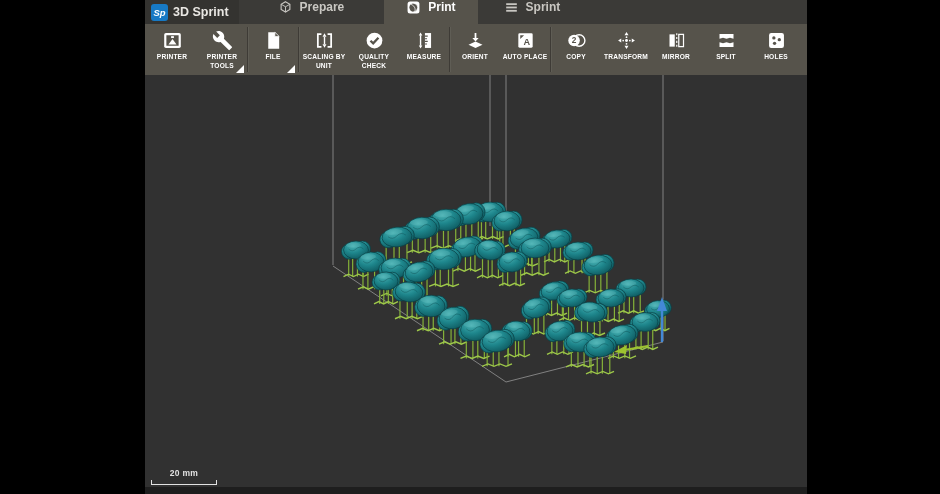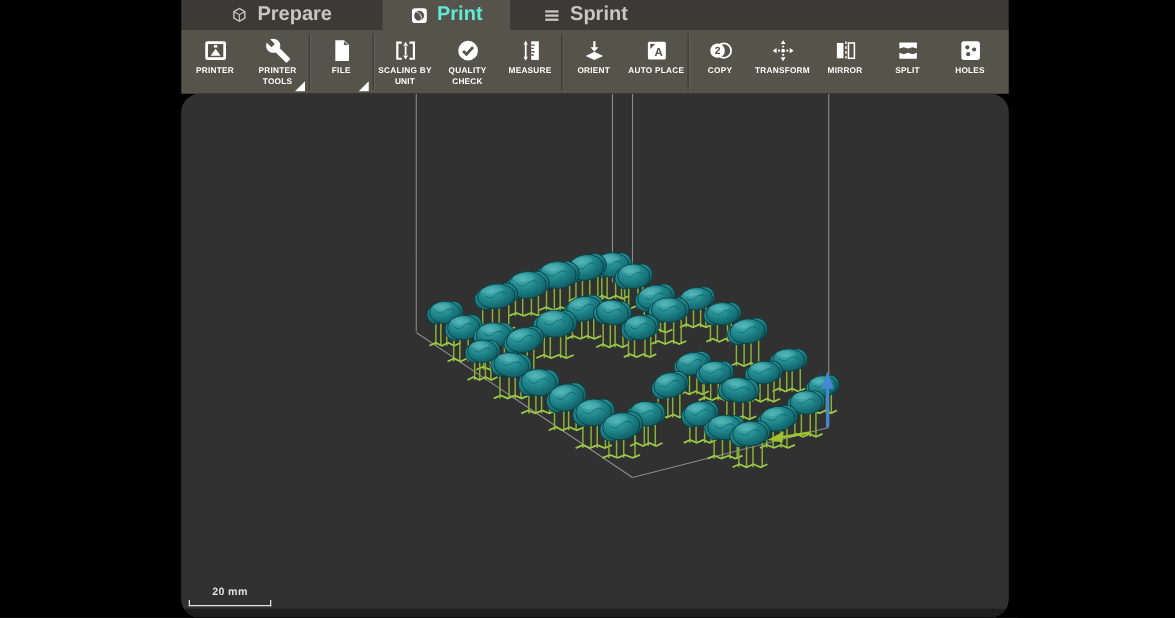--- a/index.html
+++ b/index.html
@@ -7,54 +7,58 @@
   .stage{position:relative;width:940px;height:494px;background:#000;overflow:hidden;
          font-family:"Liberation Sans",sans-serif;}
   .app{position:absolute;left:145px;top:0;width:662px;height:494px;display:flex;flex-direction:column;}
 
   
   .tabbar{height:24px;background:#3b3a37;display:flex;align-items:stretch;flex:none;}
   .brand{display:flex;align-items:center;gap:5px;padding:0 10px 0 6px;background:#343330;}
   .logo{width:17px;height:17px;background:#1779c4;border-radius:3px;color:#fff;
         font-size:9.5px;font-weight:bold;font-style:italic;display:flex;align-items:center;justify-content:center;}
   .brand-title{font-size:12.5px;font-weight:bold;color:#e9e7e3;white-space:nowrap;}
-  .tab{display:flex;align-items:center;gap:7px;padding:0 12px;font-size:16px;font-weight:bold;
+  .tab{display:flex;align-items:flex-start;gap:7px;padding:0 12px;font-size:12px;font-weight:bold;
        color:#c9c7c2;white-space:nowrap;}
   .tab .ticon{display:flex;align-items:center;}
   .tab-prepare{margin-left:27px;}
-  .tab-print{margin-left:28px;padding:0 22px;background:#56534b;color:#5eead4;}
+  .tab-print{margin-left:28px;padding:0 22px;background:#56534b;color:#ffffff;}
   .tab-queue{margin-left:14px;}
 
   
   .toolbar{height:51px;background:#56534b;display:flex;align-items:stretch;padding-left:2px;flex:none;}
   .tbtn{position:relative;width:50px;display:flex;flex-direction:column;align-items:center;
         padding-top:6px;cursor:default;}
   .tbtn svg{width:21px;height:21px;flex:none;}
   .tbtn .lbl{margin-top:2px;font-size:6.6px;font-weight:bold;color:#fff;text-align:center;
              line-height:1.3;letter-spacing:.2px;max-width:48px;}
   .sep{width:1px;margin:3px 0;background:rgba(0,0,0,.28);box-shadow:1px 0 0 rgba(255,255,255,.06);}
   .dd{position:absolute;right:3px;bottom:2px;width:0;height:0;
       border-left:8px solid transparent;border-bottom:8px solid #fff;}
 
   
-  .viewport{position:relative;flex:1;background:#313131;overflow:hidden;border-radius:15px;}
+  .viewport{position:relative;flex:1;background:#313131;overflow:hidden;}
   .viewport svg.scene{position:absolute;left:0;top:0;width:662px;height:419px;display:block;}
   .bottom-edge{position:absolute;left:0;bottom:0;width:100%;height:7px;background:#1e1e1e;}
   .scalebar{position:absolute;left:6px;bottom:9px;width:66px;text-align:center;}
   .scalebar .txt{font-size:8.5px;font-weight:bold;color:#e2e2e2;letter-spacing:.3px;}
   .scalebar .bracket{height:5px;margin-top:2px;border-left:1.5px solid #e2e2e2;
                      border-right:1.5px solid #e2e2e2;border-bottom:1.5px solid #e2e2e2;}
 </style>
 </head>
 <body>
 
 <div class="stage">
   <div class="app">
 
     <header class="tabbar">
+      <div class="brand">
+        <span class="logo">Sp</span>
+        <span class="brand-title">3D Sprint</span>
+      </div>
       <div class="tab tab-prepare">
         <span class="ticon">
           <svg width="15" height="15" viewBox="0 0 24 24">
             <path d="M12 2.8 19 6.8v8.4L12 19.2 5 15.2V6.8z" fill="none" stroke="#c9c7c2" stroke-width="1.8"></path>
             <path d="M5.3 7 12 10.8 18.7 7M12 10.8v8" stroke="#c9c7c2" stroke-width="1.5" fill="none"></path>
           </svg>
         </span>
         <span>Prepare</span>
       </div>
       <div class="tab tab-print">

